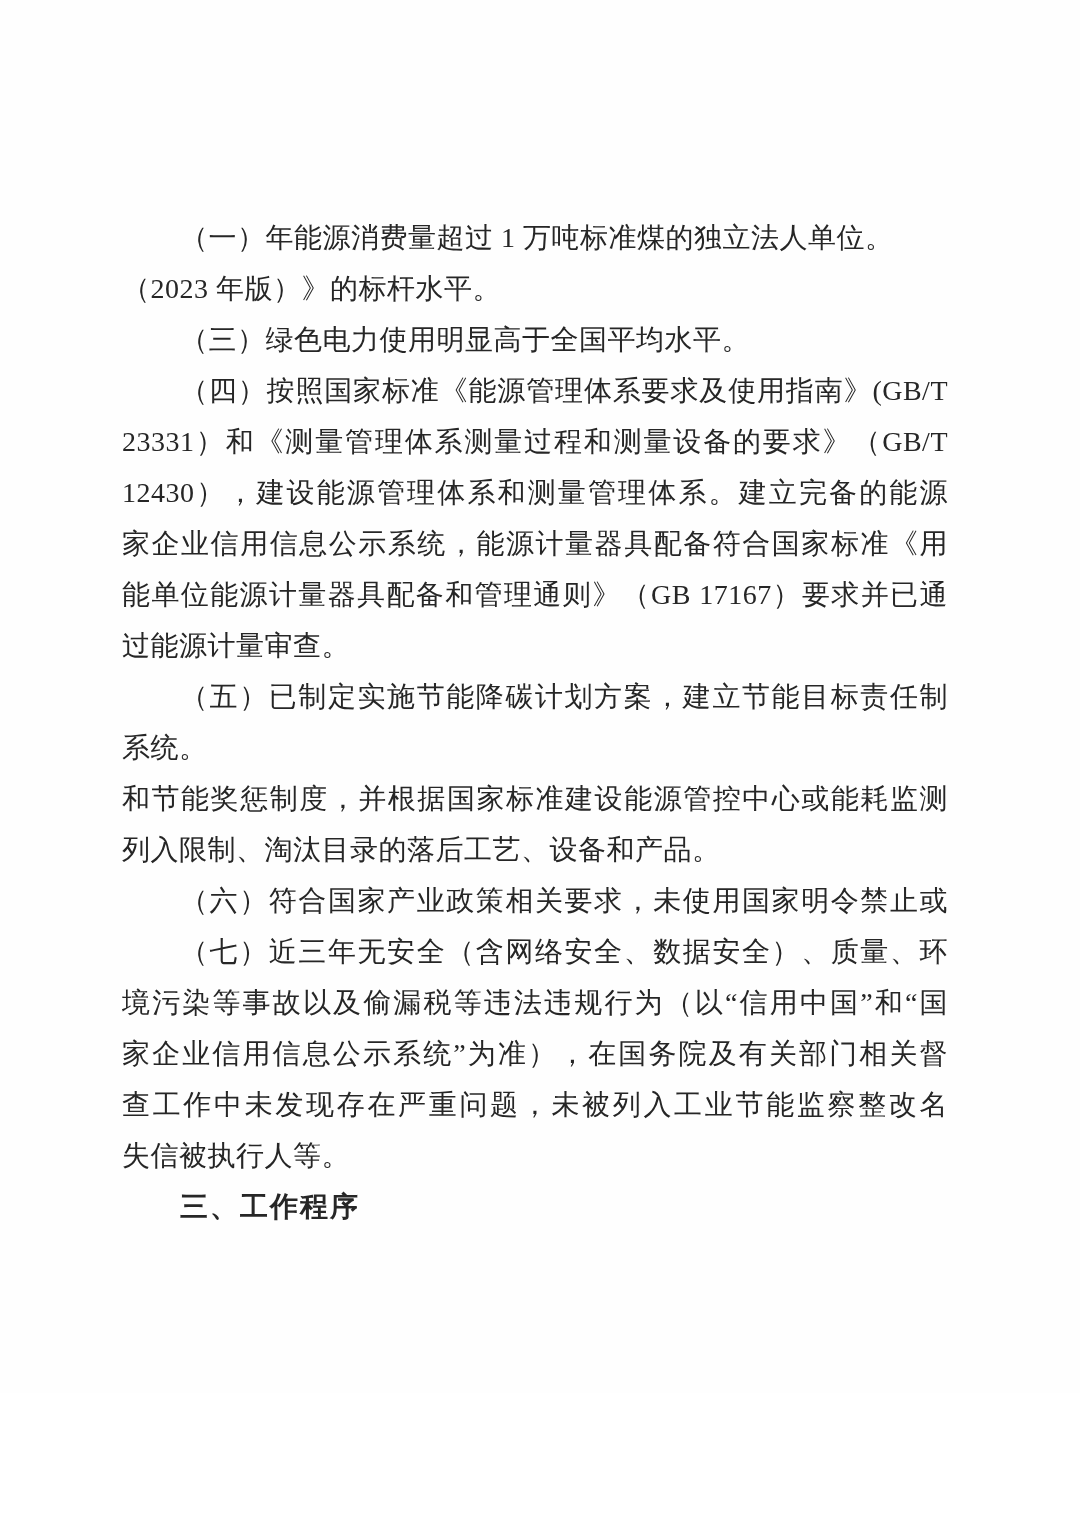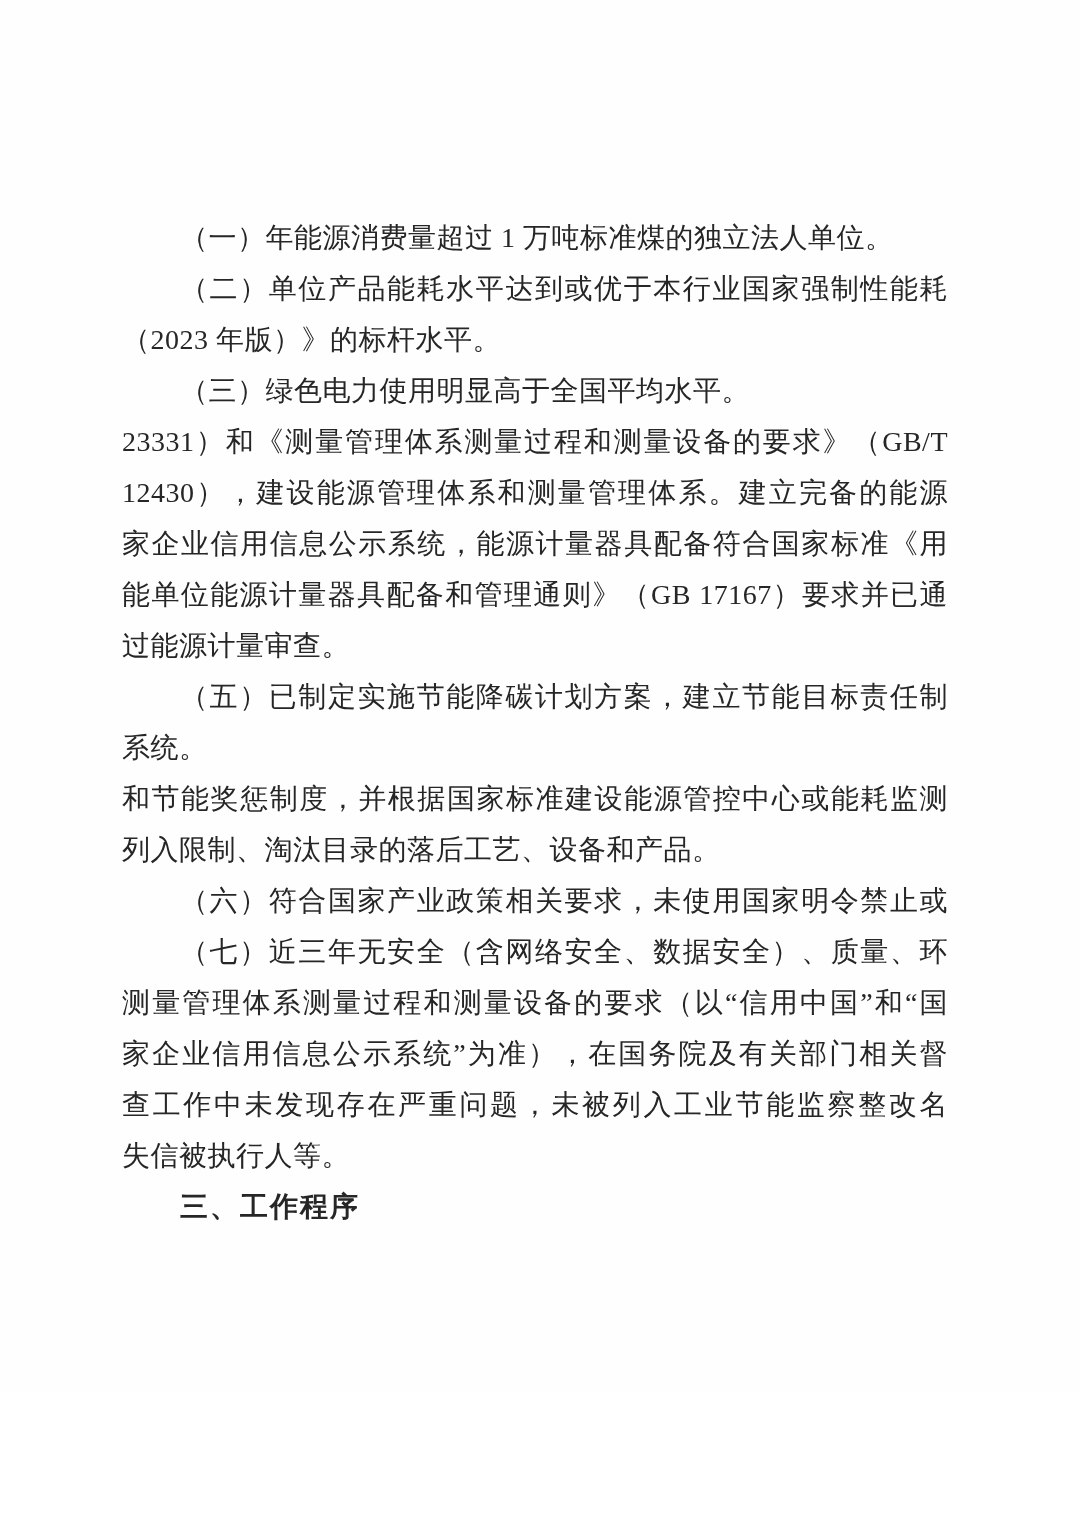--- a/index.html
+++ b/index.html
@@ -51,45 +51,45 @@
 </style>
 </head>
 <body>
 
 <div class="page" style="background: rgb(254, 254, 254); color: rgb(38, 38, 38);">
   <div class="text-block">
       <div class="para">
         <div class="line indent">（一）年能源消费量超过 1 万吨标准煤的独立法人单位。</div>
       </div>
       <div class="para">
-        <div class="line indent fill">（二）单位产品能耗水平达到或优于本行业国家强制性能耗</div>
         <div class="line">（2023 年版）》的标杆水平。</div>
       </div>
       <div class="para">
         <div class="line indent">（三）绿色电力使用明显高于全国平均水平。</div>
       </div>
       <div class="para">
+        <div class="line indent fill">（四）按照国家标准《能源管理体系要求及使用指南》(GB/T</div>
         <div class="line fill">23331）和《测量管理体系测量过程和测量设备的要求》（GB/T</div>
         <div class="line fill">12430），建设能源管理体系和测量管理体系。建立完备的能源</div>
         <div class="line fill">家企业信用信息公示系统，能源计量器具配备符合国家标准《用</div>
         <div class="line fill">能单位能源计量器具配备和管理通则》（GB 17167）要求并已通</div>
         <div class="line">过能源计量审查。</div>
       </div>
       <div class="para">
         <div class="line indent fill">（五）已制定实施节能降碳计划方案，建立节能目标责任制</div>
         <div class="line">系统。</div>
         <div class="line fill">和节能奖惩制度，并根据国家标准建设能源管控中心或能耗监测</div>
       </div>
       <div class="para">
         <div class="line">列入限制、淘汰目录的落后工艺、设备和产品。</div>
         <div class="line indent fill">（六）符合国家产业政策相关要求，未使用国家明令禁止或</div>
       </div>
       <div class="para">
         <div class="line indent fill">（七）近三年无安全（含网络安全、数据安全）、质量、环</div>
-        <div class="line fill">测量管理体系测量过程和测量设备的要求（以“信用中国”和“国</div>
+        <div class="line fill">境污染等事故以及偷漏税等违法违规行为（以“信用中国”和“国</div>
         <div class="line fill">家企业信用信息公示系统”为准），在国务院及有关部门相关督</div>
         <div class="line fill">查工作中未发现存在严重问题，未被列入工业节能监察整改名单、</div>
         <div class="line">失信被执行人等。</div>
       </div>
       <div class="para">
         <div class="line indent heading">三、工作程序</div>
       </div>
     </div>
 </div>
 

